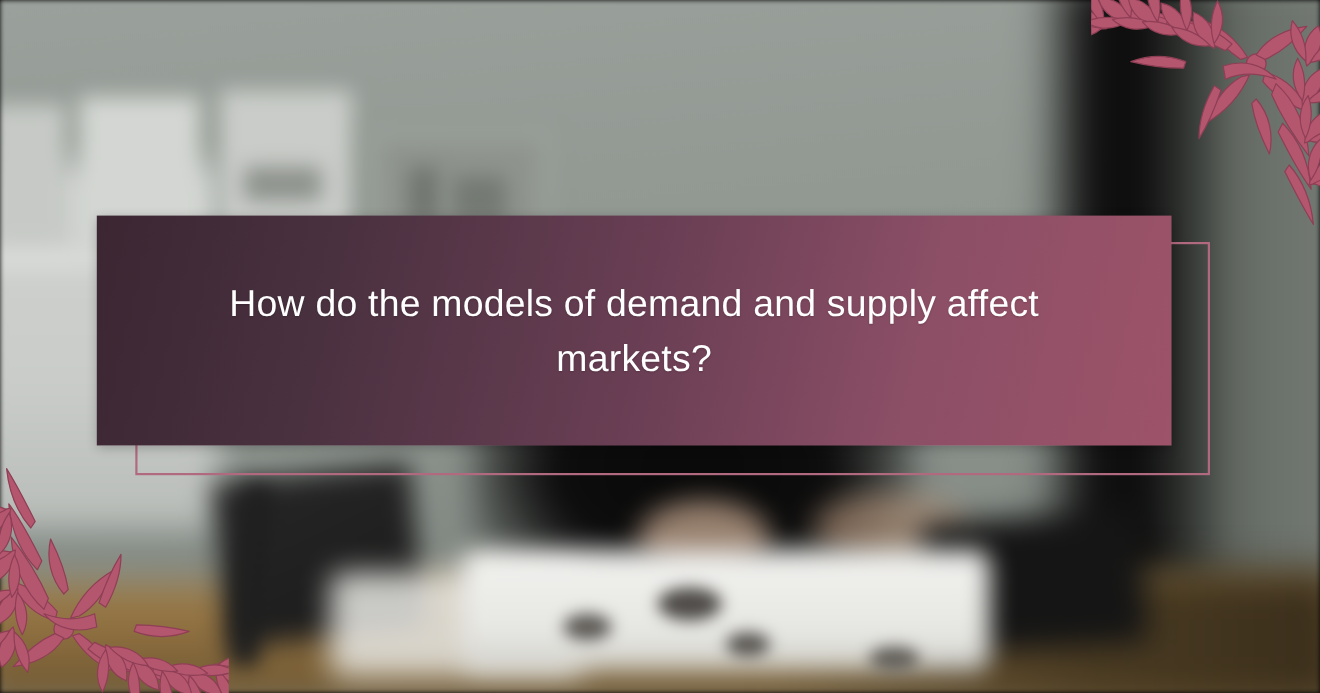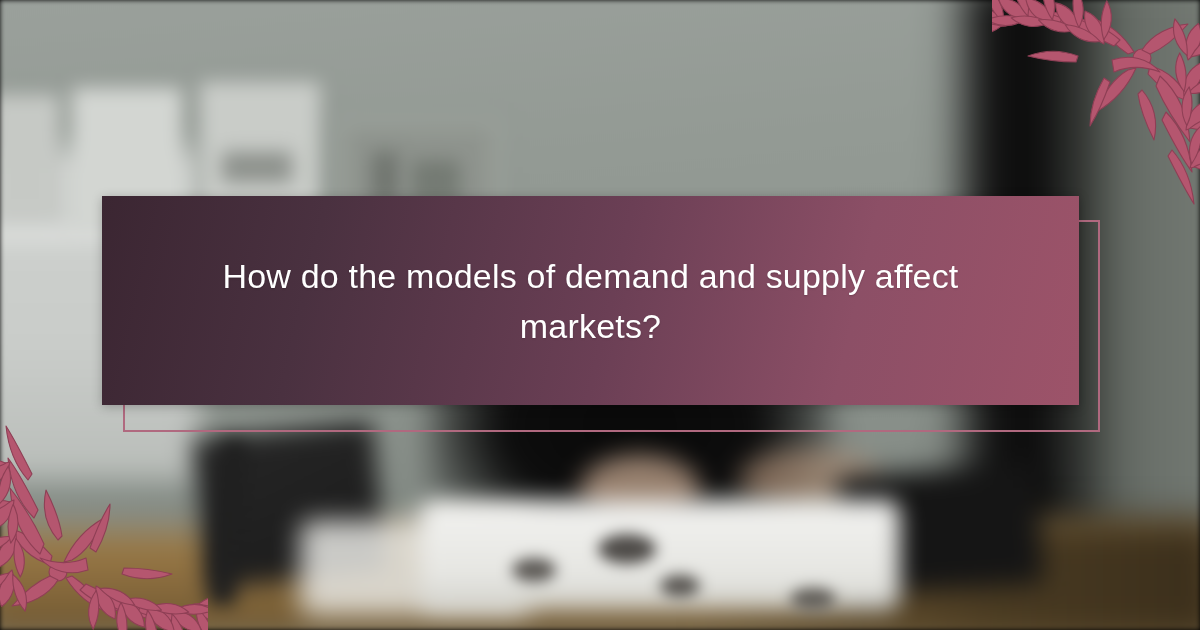--- a/index.html
+++ b/index.html
@@ -112,21 +112,21 @@
   .ornament-bl{left:0;bottom:0;width:208px;height:208px;transform:rotate(180deg);}
 
   
   .outline-rect{
     position:absolute;left:123px;top:220px;width:977px;height:212px;
     border:2px solid #b0697f;box-sizing:border-box;
   }
 
   
   .panel{
-    position:absolute;left:102px;top:196px;width:977px;height:209px;
+    position:absolute;left:88px;top:196px;width:977px;height:209px;
     background:linear-gradient(103deg,#3b2632 0%,#4a3140 22%,#6b3f55 52%,#8c4f66 76%,#9d5369 100%);
     display:flex;align-items:center;justify-content:center;
     box-shadow:0 2px 10px rgba(0,0,0,.25);
   }
   .panel-title{
     color:#ffffff;
     font-size:34px;
     font-weight:400;
     line-height:50px;
     text-align:center;

